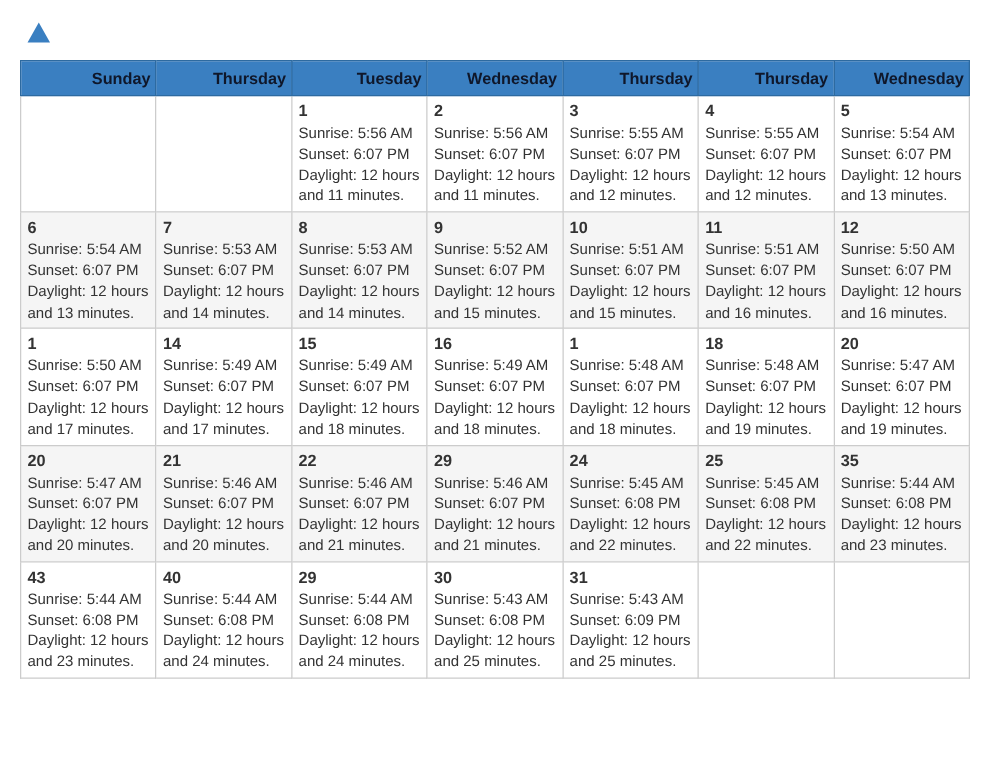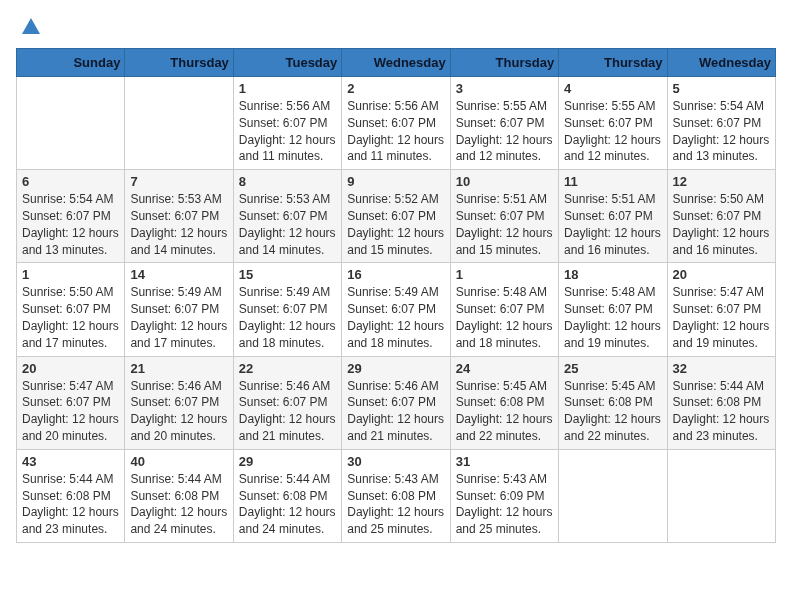--- a/index.html
+++ b/index.html
@@ -225,21 +225,21 @@
         </td>
         <td>
           <span class="day-number">24</span>
           <div class="day-info">Sunrise: 5:45 AM<br>Sunset: 6:08 PM<br>Daylight: 12 hours and 22 minutes.</div>
         </td>
         <td>
           <span class="day-number">25</span>
           <div class="day-info">Sunrise: 5:45 AM<br>Sunset: 6:08 PM<br>Daylight: 12 hours and 22 minutes.</div>
         </td>
         <td>
-          <span class="day-number">32</span>
+          <span class="day-number">35</span>
           <div class="day-info">Sunrise: 5:44 AM<br>Sunset: 6:08 PM<br>Daylight: 12 hours and 23 minutes.</div>
         </td>
       </tr>
       <tr>
         <td>
           <span class="day-number">43</span>
           <div class="day-info">Sunrise: 5:44 AM<br>Sunset: 6:08 PM<br>Daylight: 12 hours and 23 minutes.</div>
         </td>
         <td>
           <span class="day-number">40</span>

